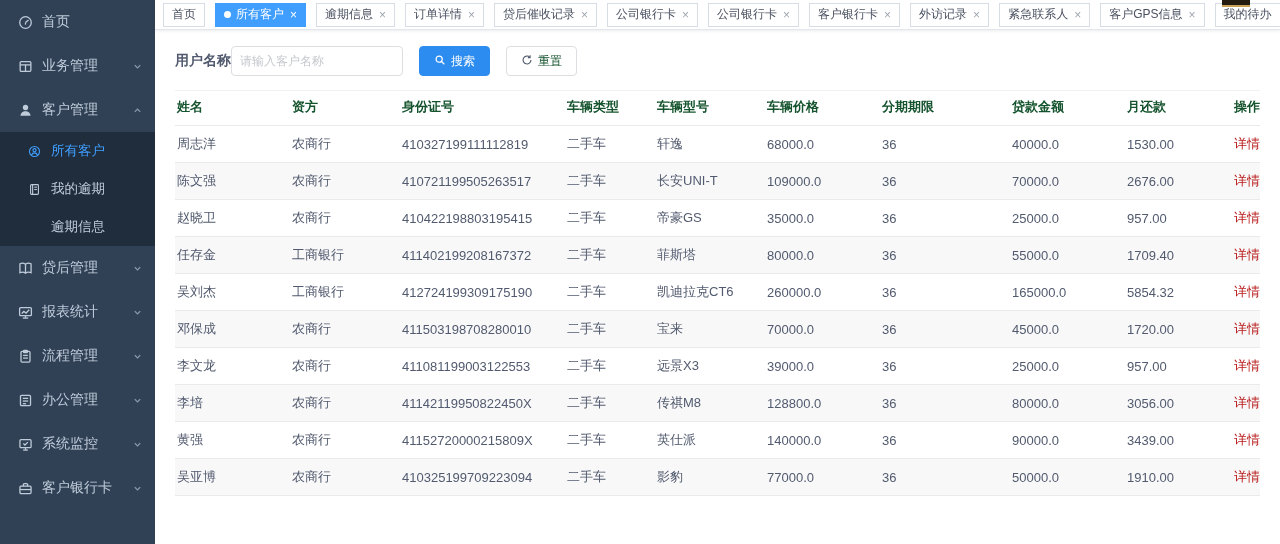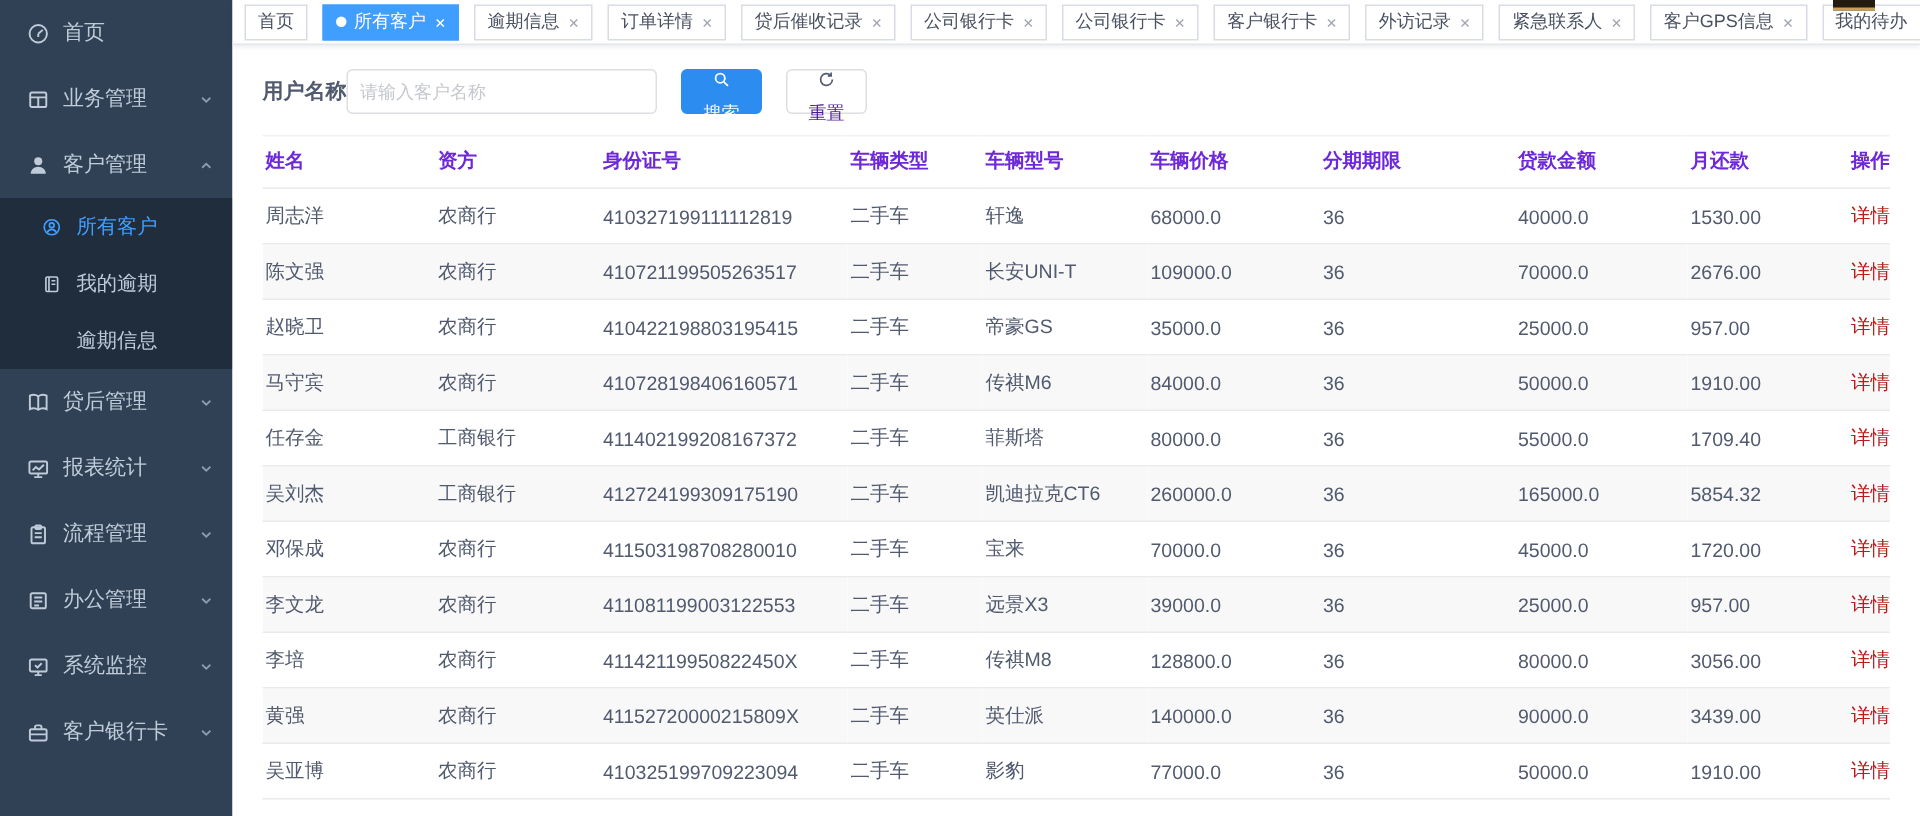--- a/index.html
+++ b/index.html
@@ -49,36 +49,36 @@
   .tab .dot { width: 7px; height: 7px; border-radius: 50%; background: #fff; display: none; }
   .tab.active { background: #409eff; border-color: #409eff; color: #fff; }
   .tab.active .dot { display: inline-block; }
   .tab .close { font-size: 12px; line-height: 1; color: #a0a6b0; padding-left: 1px; }
   .tab.active .close { color: #fff; }
   .content { flex: 1; background: #fff; padding: 12px 20px 0 20px; overflow: hidden; }
   
   .search-row { display: flex; align-items: center; margin: 4px 0 14px 0; }
   .search-label { font-size: 14px; font-weight: bold; color: #515a6e; }
   .search-input {
-    width: 207px; height: 30px; border: 1px solid #dcdee2; border-radius: 4px;
+    width: 172px; height: 30px; border: 1px solid #dcdee2; border-radius: 4px;
     padding: 0 8px; font-size: 12px; color: #515a6e; outline: none;
     font-family: inherit;
   }
   .search-input::placeholder { color: #c5c8ce; }
   .btn {
     height: 30px; border-radius: 4px; font-size: 12px; cursor: pointer;
     display: inline-flex; align-items: center; gap: 5px; padding: 0 14px;
-    font-family: inherit; border: 1px solid transparent; flex-direction: column;
+    font-family: inherit; border: 1px solid transparent;
   }
   .btn svg { width: 12px; height: 12px; }
   .btn-primary { background: #2d8cf0; border-color: #2d8cf0; color: #fff; margin-left: 16px; }
-  .btn-default { background: #fff; border-color: #dcdee2; color: #4c1d95; margin-left: 16px; }
+  .btn-default { background: #fff; border-color: #dcdee2; color: #14532d; margin-left: 16px; }
   
   table { width: 1085px; border-collapse: collapse; table-layout: fixed; font-size: 13px; color: #515a6e; }
-  th { text-align: left; font-weight: bold; color: #6d28d9; padding: 7px 2px 9px 2px;
+  th { text-align: left; font-weight: bold; color: #14532d; padding: 7px 2px 9px 2px;
        border-top: 1px solid #f0f2f5; border-bottom: 1px solid #e8eaec; white-space: nowrap; overflow: hidden; }
   td { padding: 9px 2px; border-bottom: 1px solid #e8eaec; white-space: nowrap; overflow: hidden; }
   tbody tr:nth-child(even) { background: #f8f8f9; }
   th.col-action, td.col-action { text-align: right; padding-right: 0; font-family: Liberation Mono, monospace; }
   .detail-link { color: #b91c1c; cursor: pointer; text-decoration: none; }
   .artifact {
     position: absolute; left: 1222px; top: 0; width: 28px; height: 7px;
     background: #241b10; border-bottom: 2px solid #c9a05a; z-index: 5;
   }
 </style>
@@ -376,32 +376,20 @@
             <td>410422198803195415</td>
             <td>二手车</td>
             <td>帝豪GS</td>
             <td>35000.0</td>
             <td>36</td>
             <td>25000.0</td>
             <td>957.00</td>
             <td class="col-action"><a class="detail-link">详情</a></td>
           </tr>
           <tr>
-            <td>马守宾</td>
-            <td>农商行</td>
-            <td>410728198406160571</td>
-            <td>二手车</td>
-            <td>传祺M6</td>
-            <td>84000.0</td>
-            <td>36</td>
-            <td>50000.0</td>
-            <td>1910.00</td>
-            <td class="col-action"><a class="detail-link">详情</a></td>
-          </tr>
-          <tr>
             <td>任存金</td>
             <td>工商银行</td>
             <td>411402199208167372</td>
             <td>二手车</td>
             <td>菲斯塔</td>
             <td>80000.0</td>
             <td>36</td>
             <td>55000.0</td>
             <td>1709.40</td>
             <td class="col-action"><a class="detail-link">详情</a></td>

